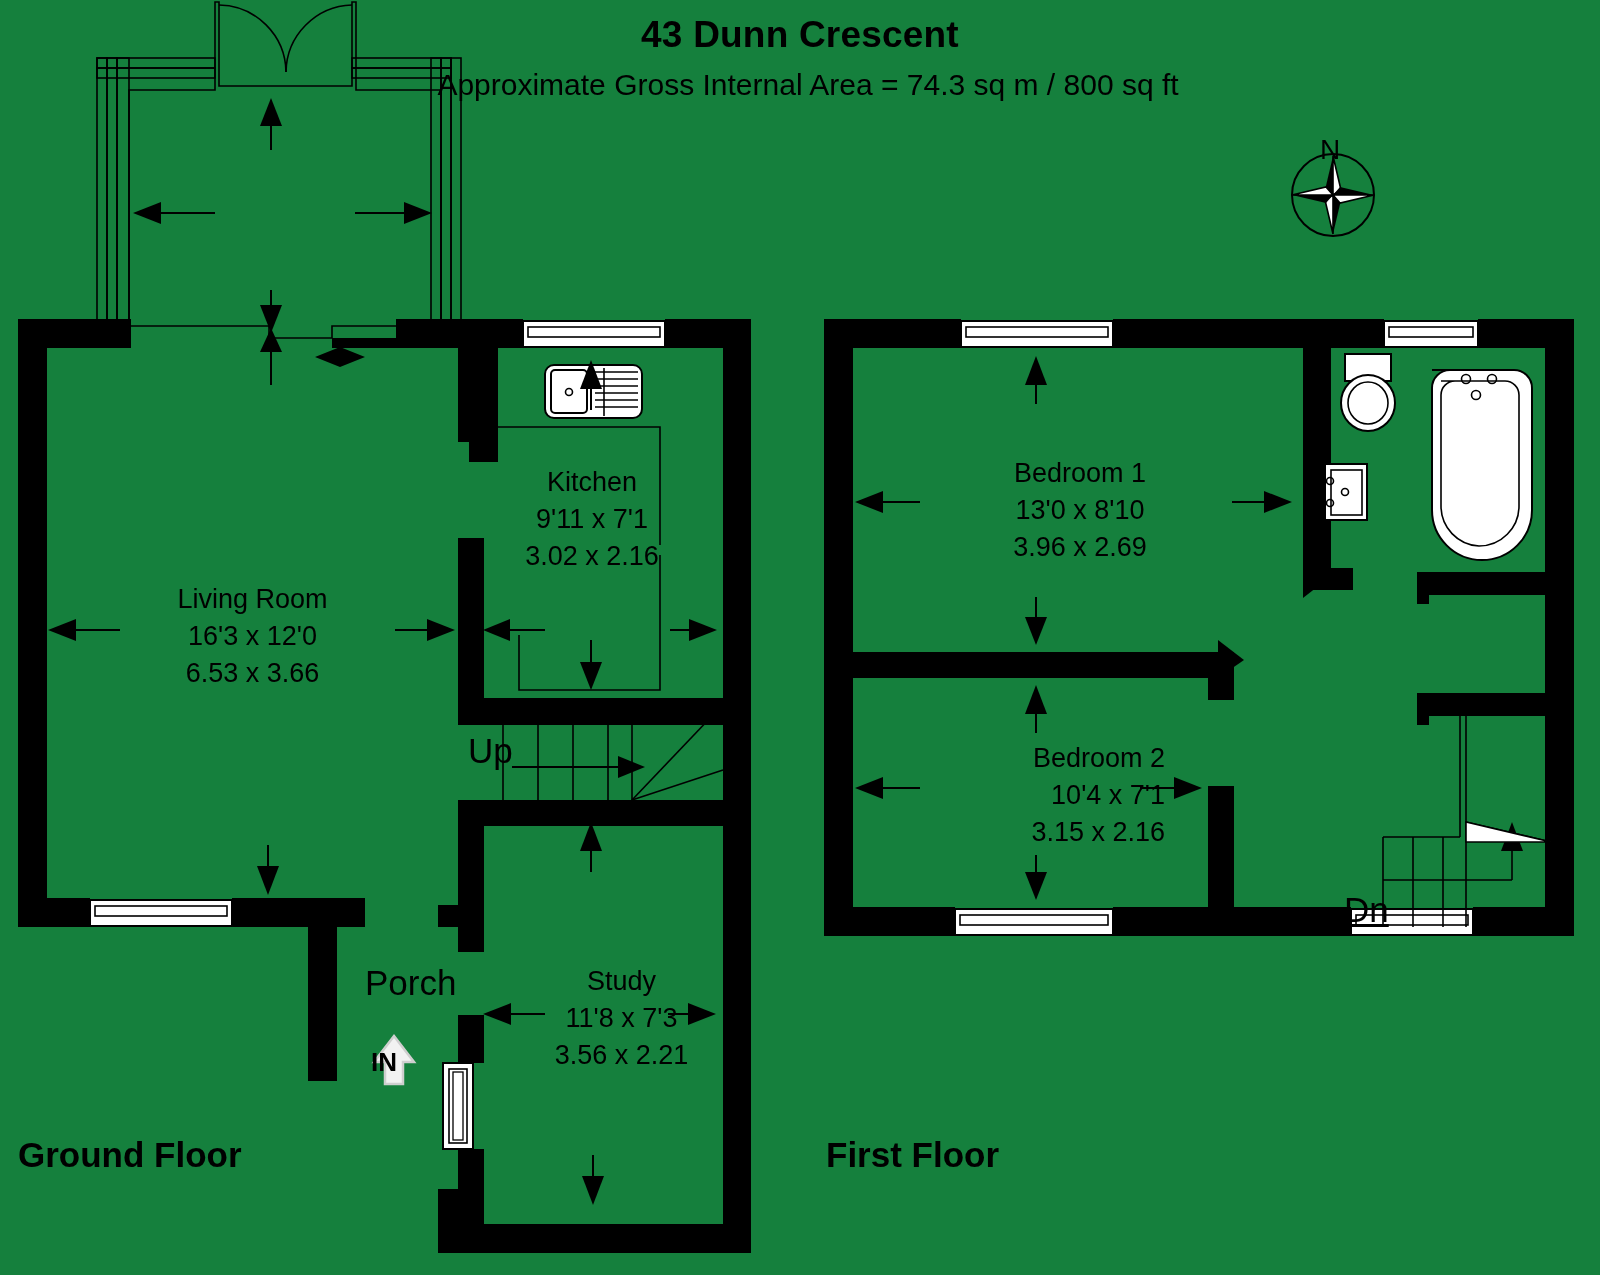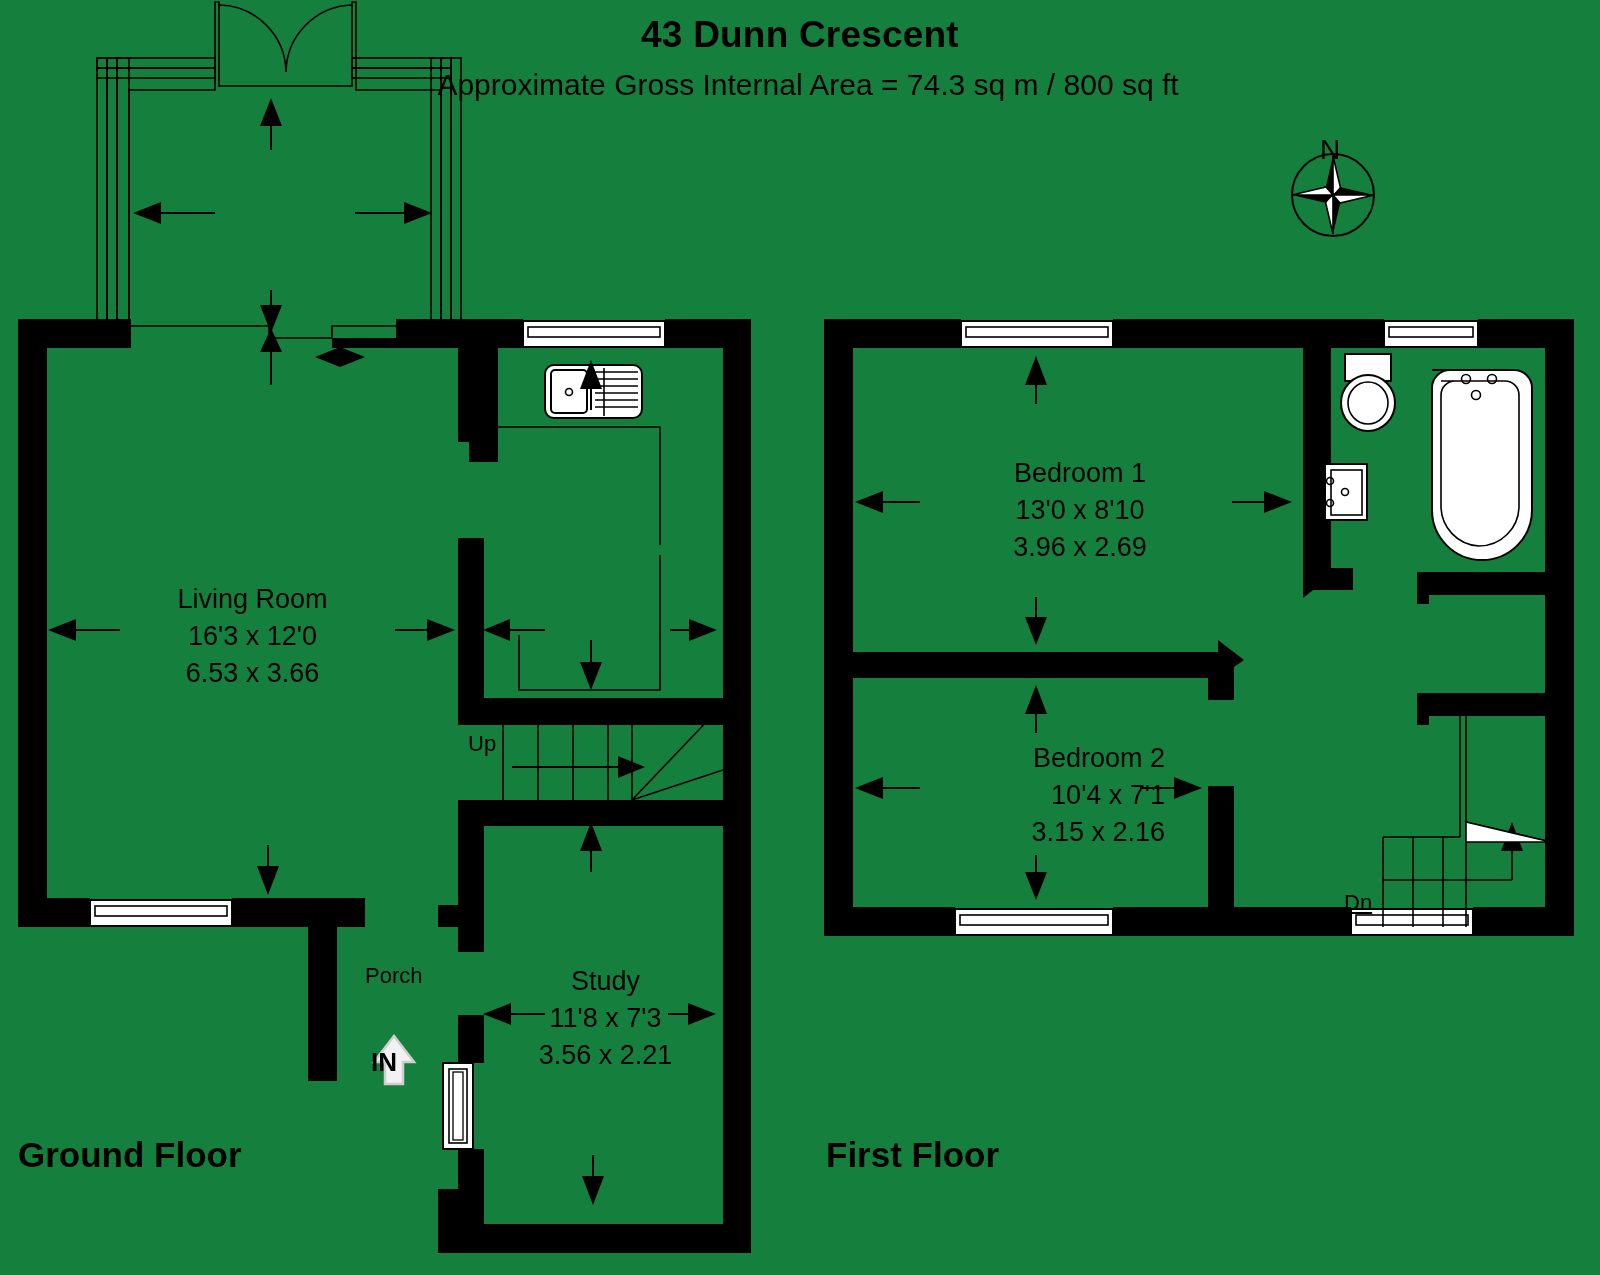--- a/index.html
+++ b/index.html
@@ -48,21 +48,21 @@
   .room-label {
     position: absolute;
     text-align: center;
     font-size: 27px;
     line-height: 37px;
     white-space: nowrap;
     pointer-events: none;
   }
   .small-label {
     position: absolute;
-    font-size: 22px;
+    font-size: 35px;
     white-space: nowrap;
   }
   .in-label {
     position: absolute;
     font-size: 26px;
     font-weight: bold;
     white-space: nowrap;
   }
   .compass-n {
     position: absolute;
@@ -263,22 +263,27 @@
     <polygon points="394,1036 414,1062 403,1062 403,1084 385,1084 385,1062 374,1062" class="in-arrow"></polygon>
   </svg>
 
 
   <div class="room-label" style="left:145px; top:581px; width:215px;">
     <div>Living Room</div>
     <div>16'3 x 12'0</div>
     <div>6.53 x 3.66</div>
   </div>
 
-
-  <div class="room-label" style="left:508px; top:963px; width:195px;">
+  <div class="room-label" style="left:497px; top:464px; width:190px;">
+    <div>Kitchen</div>
+    <div>9'11 x 7'1</div>
+    <div>3.02 x 2.16</div>
+  </div>
+
+  <div class="room-label" style="left:524px; top:963px; width:195px;">
     <div>Study</div>
     <div>11'8 x 7'3</div>
     <div>3.56 x 2.21</div>
   </div>
 
   <div class="small-label" style="left:365px; top:963px;">Porch</div>
   <div class="small-label" style="left:468px; top:731px;">Up</div>
   <div class="in-label" style="left:371px; top:1047px;">IN</div>
   <div class="floor-label" id="gf-label">Ground Floor</div>
 

